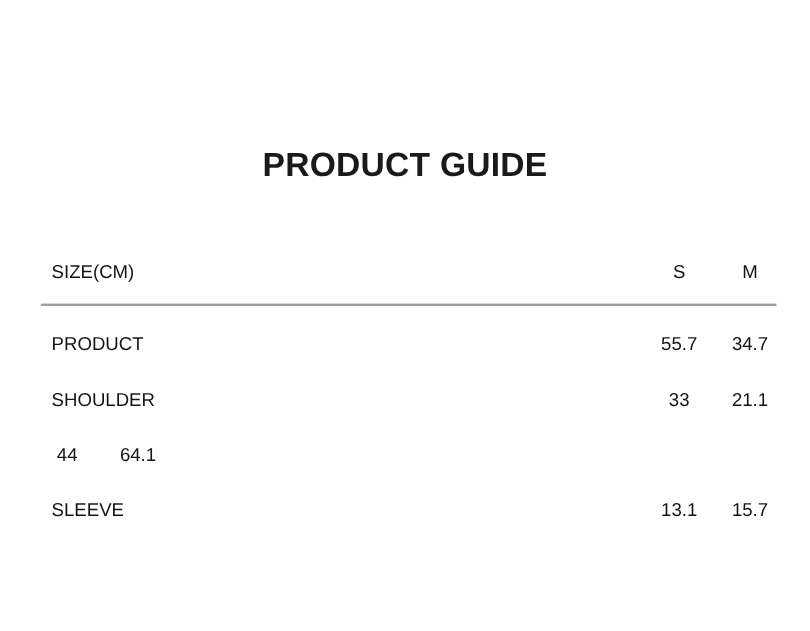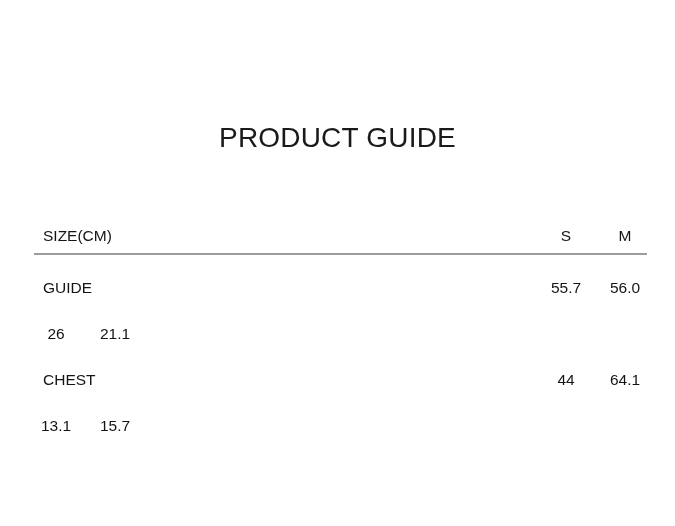--- a/index.html
+++ b/index.html
@@ -17,36 +17,35 @@
     -webkit-font-smoothing: antialiased;
   }
 
   .page-title {
     position: absolute;
     top: 104px;
     left: 0;
     width: 675px;
     text-align: center;
     font-size: 28px;
-    font-weight: 400;
+    font-weight: 700;
     letter-spacing: 0.2px;
     color: #1a1a1a;
     line-height: 1.1;
   }
 
   .size-table {
     position: absolute;
     left: 34px;
     top: 219px;
     width: 613px;
   }
 
   .table-header {
     display: flex;
-    align-items: center;
     height: 34px;
     border-bottom: 2px solid #9c9c9c;
   }
 
   .rows {
     padding-top: 10px;
   }
 
   .table-row {
     display: flex;
@@ -83,36 +82,37 @@
 
   <div class="table-header">
     <div class="row-label">SIZE(CM)</div>
     <div class="col-cell col-s">S</div>
     <div class="col-cell col-m">M</div>
   </div>
 
   <div class="rows">
 
     <div class="table-row">
-      <div class="row-label">GUIDE</div>
+      <div class="row-label">PRODUCT</div>
       <div class="col-cell col-s">55.7</div>
-      <div class="col-cell col-m">56.0</div>
+      <div class="col-cell col-m">34.7</div>
     </div>
 
     <div class="table-row">
-      <div class="col-cell col-s">26</div>
+      <div class="row-label">SHOULDER</div>
+      <div class="col-cell col-s">33</div>
       <div class="col-cell col-m">21.1</div>
     </div>
 
     <div class="table-row">
-      <div class="row-label">CHEST</div>
       <div class="col-cell col-s">44</div>
       <div class="col-cell col-m">64.1</div>
     </div>
 
 
     <div class="table-row">
+      <div class="row-label">SLEEVE</div>
       <div class="col-cell col-s">13.1</div>
       <div class="col-cell col-m">15.7</div>
     </div>
 
   </div>
 </div>
 
 </body></html>

